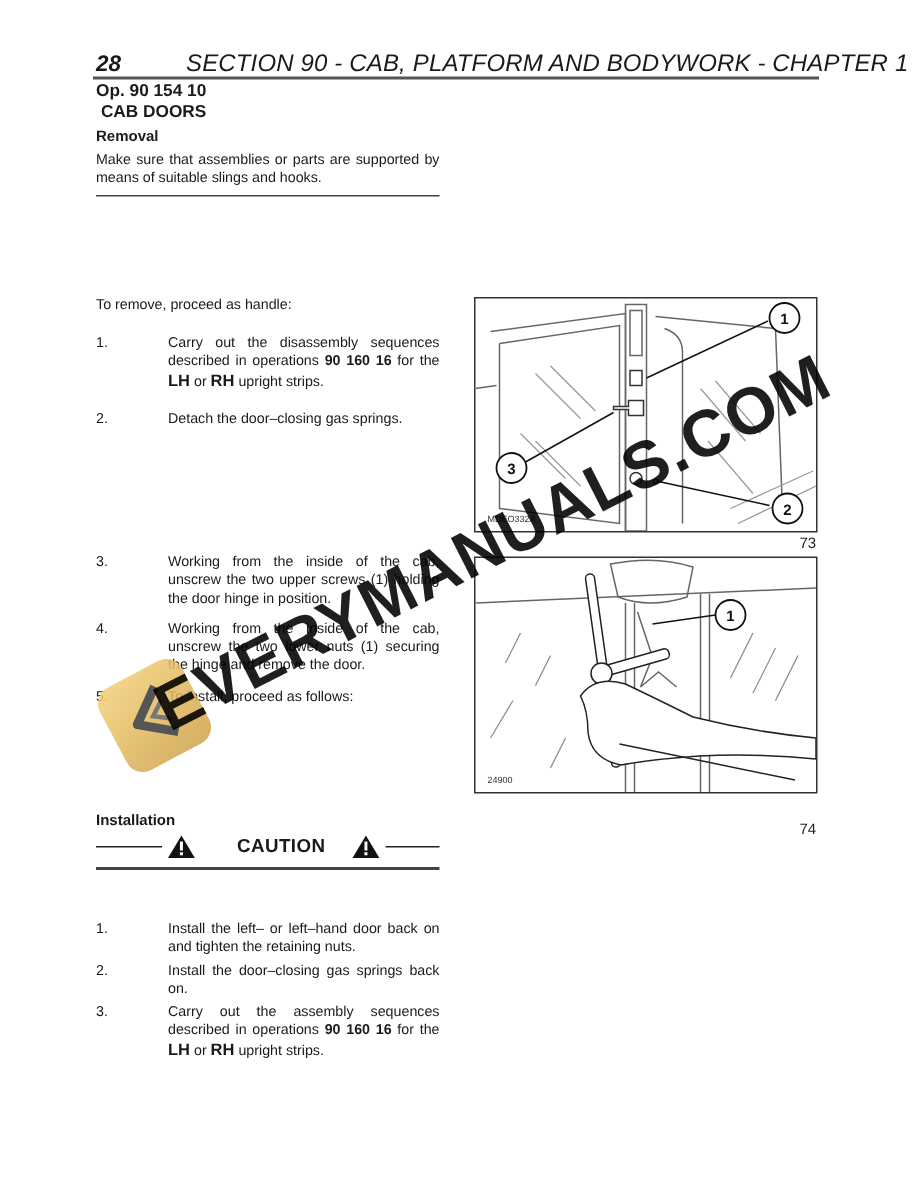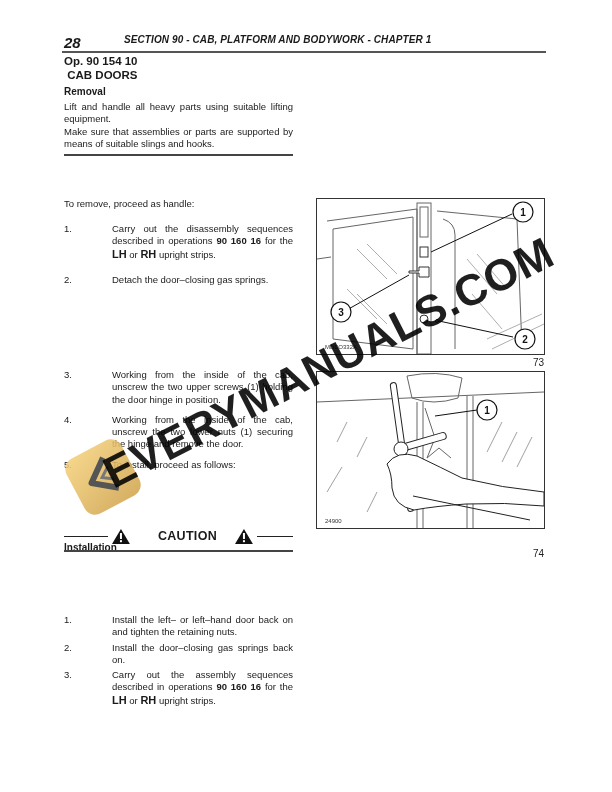--- a/index.html
+++ b/index.html
@@ -1,20 +1,20 @@
 <!DOCTYPE html>
 <html><head>
 <meta charset="utf-8">
 <style>
   html, body { margin:0; padding:0; background:#ffffff; }
   body { width:612px; height:792px; position:relative; overflow:hidden;
          font-family:"Liberation Sans", sans-serif; color:#1a1a1a; }
   .abs { position:absolute; }
   .header-num { left:64px; top:34px; font-size:15px; font-weight:bold; font-style:italic; }
-  .header-title { left:124px; top:34px; font-size:10px; font-style:italic; letter-spacing:0.1px;font-weight:bold; }
+  .header-title { left:124px; top:34px; font-size:16px; font-style:italic; letter-spacing:0.1px; }
   .header-rule { left:62px; top:51px; width:484px; height:1.5px; background:#555; }
   .op { left:64px; top:54px; font-size:11.5px; font-weight:bold; line-height:14px;text-align:right; }
   .sub { left:64px; top:86px; font-size:10px; font-weight:bold; }
   .col { left:64px; width:229px; font-size:9.5px; line-height:12.3px; }
   .warn-head { height:16px; display:flex; align-items:center; }
   .warn-head .line { height:1px; background:#222; }
   .tri-svg { display:block; }
   .warn-label { font-weight:bold; font-size:12.5px; letter-spacing:0.3px; }
   .rule { height:1.5px; background:#444; }
   .para { text-align:justify; }
@@ -40,21 +40,20 @@
 <div class="abs header-rule"></div>
 
 <div class="abs op">
   <div>Op. 90 154 10</div>
   <div>CAB DOORS</div>
 </div>
 
 <div class="abs sub">Removal</div>
 
 <div class="abs col" style="top:101px;">
-  <div class="para">Lift and handle all heavy parts using suitable lifting equipment.</div>
   <div class="para">Make sure that assemblies or parts are supported by means of suitable slings and hooks.</div>
   <div class="rule" style="margin-top:4px;"></div>
 </div>
 
 <div class="abs col" style="top:198px;">To remove, proceed as handle:</div>
 
 <ol class="abs col steps" style="top:223px;">
   <li>
     <span class="num">1.</span>
     <span class="txt"><span>Carry out the disassembly sequences described in operations </span><b>90 160 16</b><span> for the </span><span class="big">LH</span><span> or </span><span class="big">RH</span><span> upright strips.</span></span>
@@ -75,21 +74,21 @@
     <span class="txt">Working from the inside of the cab, unscrew the two lower nuts (1) securing the hinge and remove the door.</span>
   </li>
   <li style="margin-top:8px;">
     <span class="num">5.</span>
     <span class="txt">To install, proceed as follows:</span>
   </li>
 </ol>
 
 <div class="abs sub" style="top:542px;">Installation</div>
 
-<div class="abs col" style="top:528px;">
+<div class="abs col" style="top:556px;">
   <div class="warn-head">
     <div class="line" style="width:44px;"></div>
     <svg class="tri-svg" width="18" height="15" viewBox="0 0 18 15" style="margin-left:4px;">
       <polygon points="9,0 18,15 0,15" fill="#111"></polygon>
         <rect x="8" y="4" width="2" height="6" fill="#fff"></rect>
         <rect x="8" y="11.2" width="2" height="2" fill="#fff"></rect>
     </svg>
     <div class="warn-label" style="margin-left:22px;width:72px;text-align:center;">CAUTION</div>
     <svg class="tri-svg" width="18" height="15" viewBox="0 0 18 15" style="margin-left:12px;">
       <polygon points="9,0 18,15 0,15" fill="#111"></polygon>

